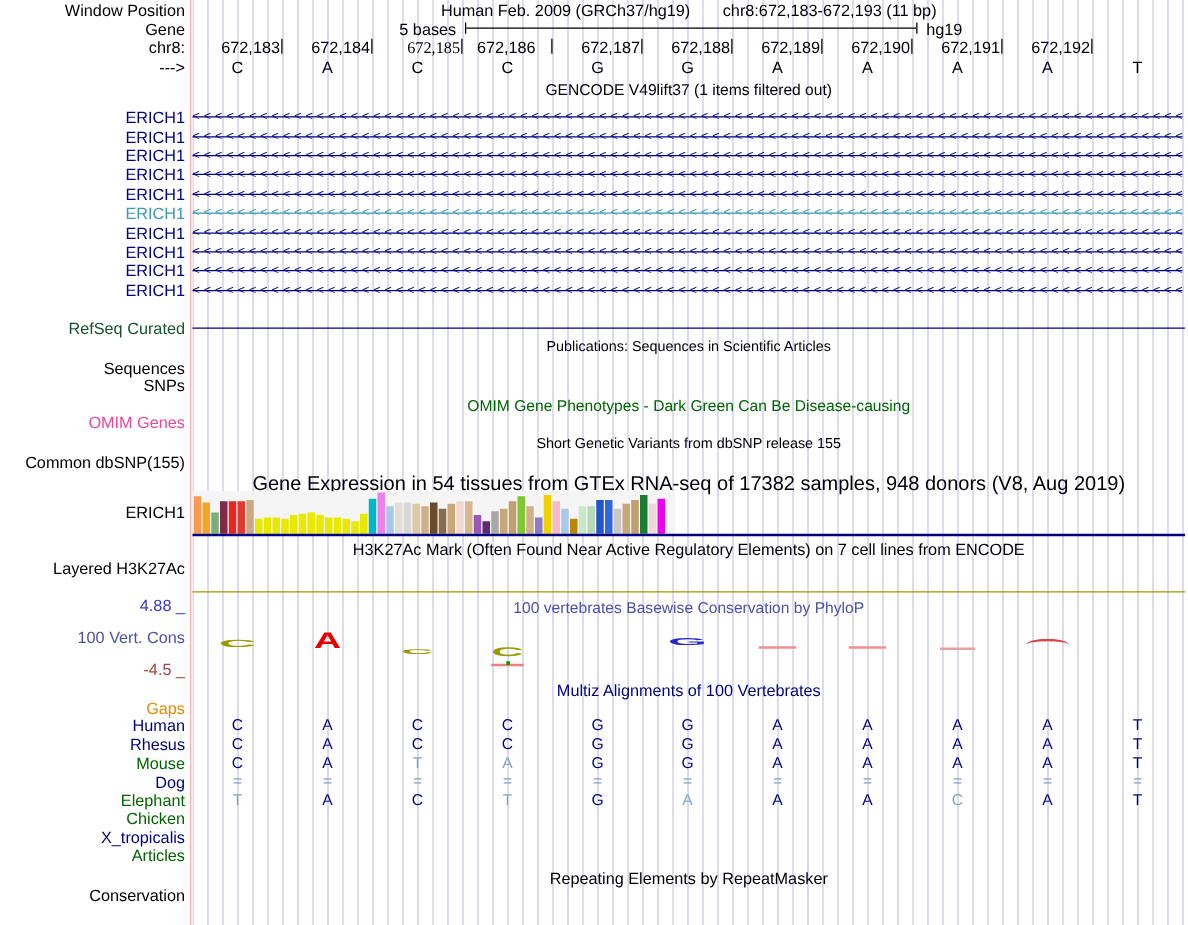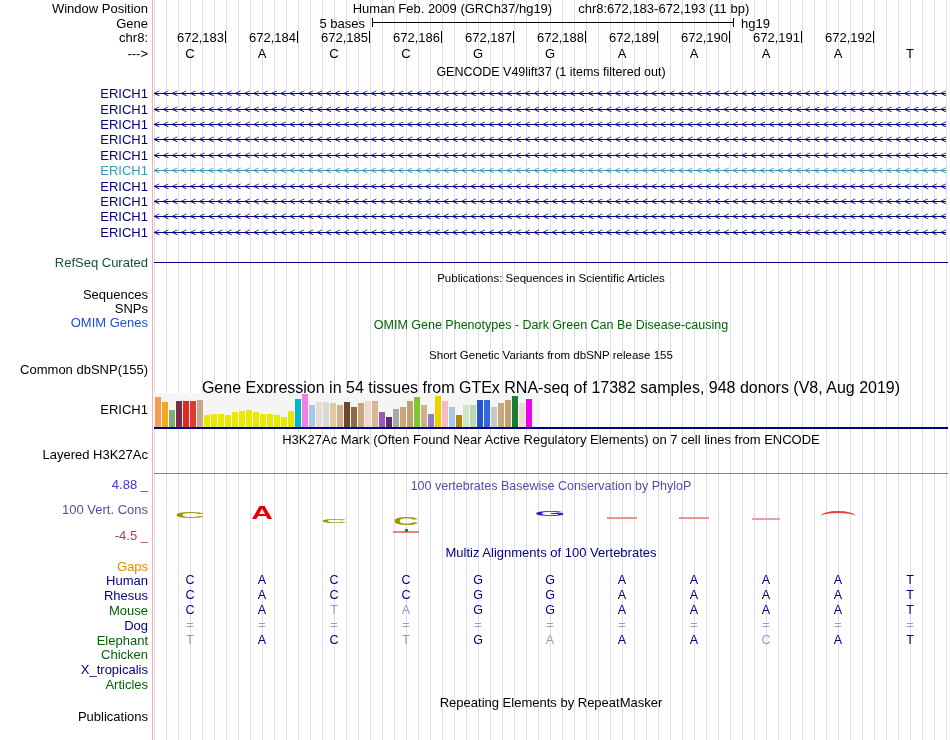--- a/index.html
+++ b/index.html
@@ -53,23 +53,23 @@
   <div style="position:absolute;left:220px;width:145px;text-align:right;top:17px;font-size:13px;line-height:13px">5 bases</div>
   <div class="scale-ruler"></div>
   <div style="position:absolute;left:741px;top:17px;font-size:13px;line-height:13px">hg19</div>
 
   <div class="left-label" style="top:31px">chr8:</div>
   <div id="coords">
       <div class="coord-label" style="left: 154px;">672,183</div>
       <div class="coord-tick" style="left: 225px;"></div>
       <div class="coord-label" style="left: 226px;">672,184</div>
       <div class="coord-tick" style="left: 297px;"></div>
-      <div class="coord-label" style="left: 298px;">672,185</div>
+      <div class="coord-label" style="left: 298px; font-family: Liberation Serif, serif;">672,185</div>
       <div class="coord-tick" style="left: 369px;"></div>
-      <div class="coord-label" style="left: 370px;">672,186</div>
+      <div class="coord-label" style="left: 370px; text-align: center;">672,186</div>
       <div class="coord-tick" style="left: 441px;"></div>
       <div class="coord-label" style="left: 442px;">672,187</div>
       <div class="coord-tick" style="left: 513px;"></div>
       <div class="coord-label" style="left: 514px;">672,188</div>
       <div class="coord-tick" style="left: 585px;"></div>
       <div class="coord-label" style="left: 586px;">672,189</div>
       <div class="coord-tick" style="left: 657px;"></div>
       <div class="coord-label" style="left: 658px;">672,190</div>
       <div class="coord-tick" style="left: 729px;"></div>
       <div class="coord-label" style="left: 730px;">672,191</div>
@@ -138,21 +138,21 @@
     </div>
 
   <div class="left-label" style="top:256px;color:#14532d">RefSeq Curated</div>
   <div class="hline" style="top:262px;background:#000080"></div>
 
   <div class="track-title" style="top:272px;font-size:11.5px">Publications: Sequences in Scientific Articles</div>
   <div class="left-label" style="top:288px">Sequences</div>
   <div class="left-label" style="top:302px">SNPs</div>
 
   <div class="track-title" style="top:319px;color:#006400">OMIM Gene Phenotypes - Dark Green Can Be Disease-causing</div>
-  <div class="left-label" style="top:316px;color:#1d4ed8">OMIM Genes</div>
+  <div class="left-label" style="top:331px;color:#ec4899">OMIM Genes</div>
 
   <div class="track-title" style="top:349px;font-size:11.5px">Short Genetic Variants from dbSNP release 155</div>
   <div class="left-label" style="top:363px">Common dbSNP(155)</div>
 
   <div class="track-title" style="top:381px;font-size:16px">Gene Expression in 54 tissues from GTEx RNA-seq of 17382 samples, 948 donors (V8, Aug 2019)</div>
   <div class="gtex-panel"></div>
   <div class="left-label" style="top:403px">ERICH1</div>
   <div class="gtex-bars" id="gtexBars">
       <div class="bar" style="height: 30px; background: rgb(245, 155, 82);"></div>
       <div class="bar" style="height: 25px; background: rgb(245, 166, 35);"></div>
@@ -295,14 +295,14 @@
       <div class="mz-letter" style="left: 685px; top: 634px; color: rgb(0, 0, 128);">A</div>
       <div class="mz-letter" style="left: 757px; top: 634px; color: rgb(142, 158, 196);">C</div>
       <div class="mz-letter" style="left: 829px; top: 634px; color: rgb(0, 0, 128);">A</div>
       <div class="mz-letter" style="left: 901px; top: 634px; color: rgb(0, 0, 128);">T</div>
       <div class="left-label" style="top: 648px; color: rgb(0, 100, 0);">Chicken</div>
       <div class="left-label" style="top: 663px; color: rgb(0, 0, 128);">X_tropicalis</div>
       <div class="left-label" style="top: 678px; color: rgb(0, 100, 0);">Articles</div>
     </div>
 
   <div class="track-title" style="top:696px;font-size:13px">Repeating Elements by RepeatMasker</div>
-  <div class="left-label" style="top:710px">Publications</div>
+  <div class="left-label" style="top:710px">Conservation</div>
 </div>
 
 </body></html>

